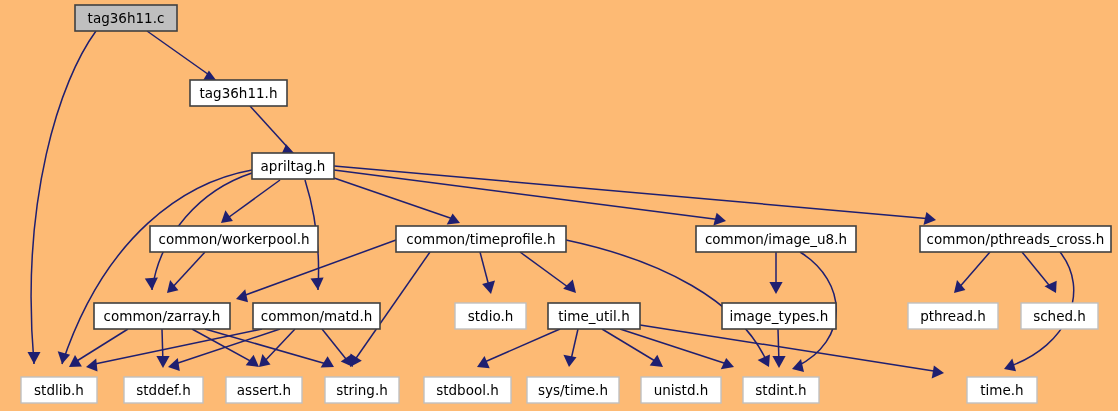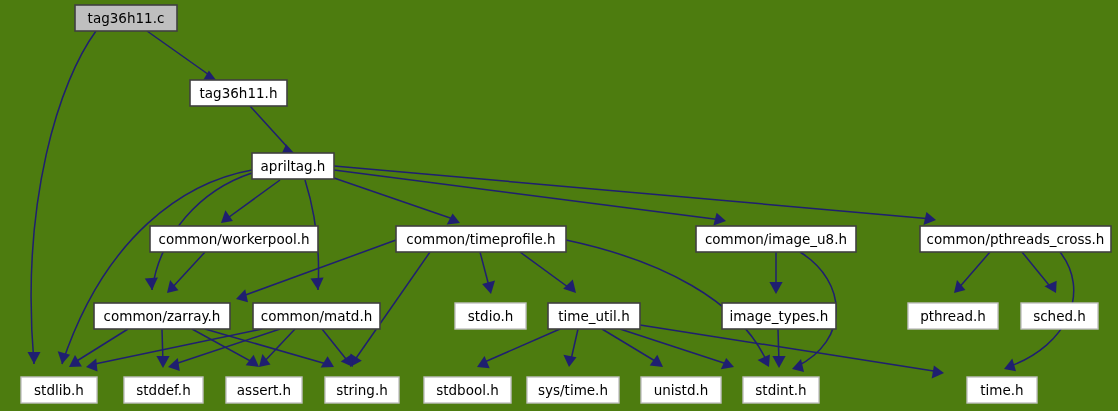--- a/index.html
+++ b/index.html
@@ -8,21 +8,21 @@
     background: #ffffff;
   }
   body {
     font-family: "DejaVu Sans", "Liberation Sans", sans-serif;
   }
   #graph-wrap {
     position: relative;
     width: 1118px;
     height: 411px;
     overflow: hidden;
-    background: #4d7c0f;
+    background: #fdba74;
   }
   svg#dep-graph {
     display: block;
     width: 1118px;
     height: 411px;
   }
   .node-box {
     fill: #ffffff;
     stroke: #404040;
     stroke-width: 1.6;

